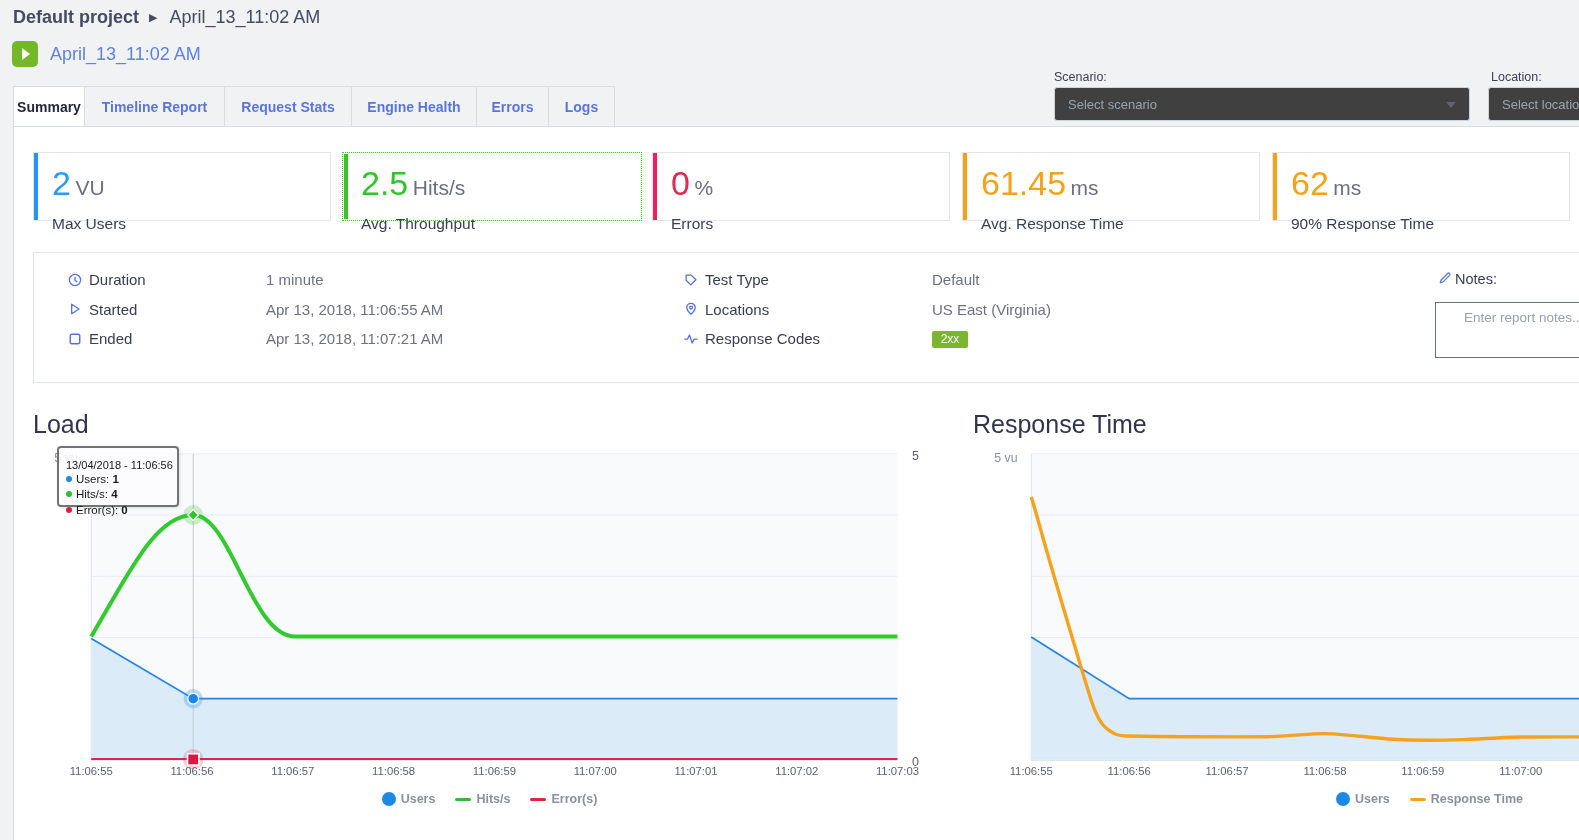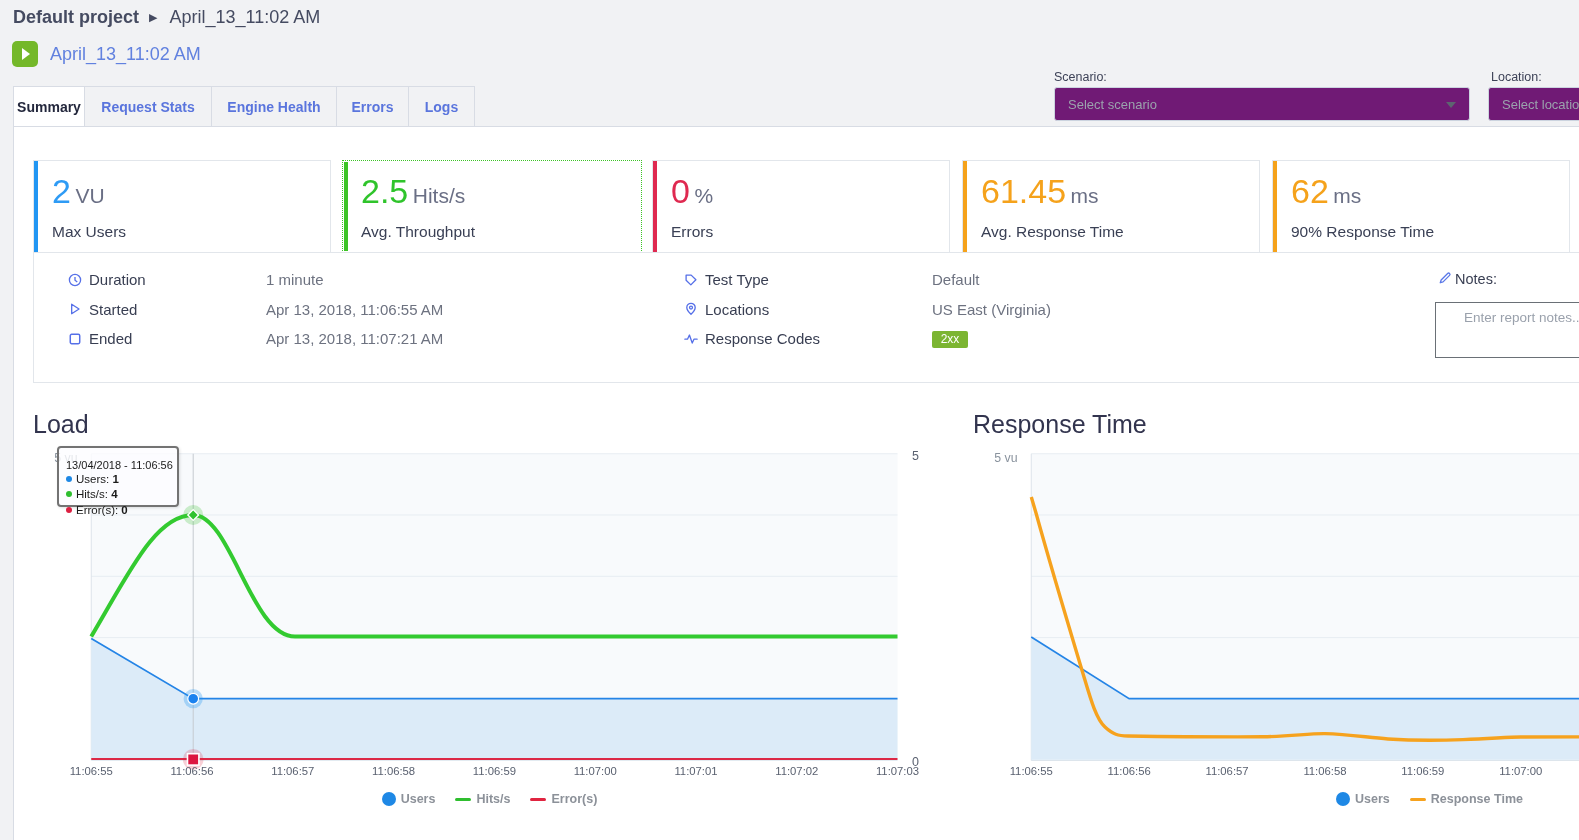--- a/index.html
+++ b/index.html
@@ -9,35 +9,35 @@
 
 #crumb { left:13px; top:7px; font-size:18px; color:#454b61; white-space:nowrap; }
 #crumb b { font-weight:700; }
 #crumb .sep { display:inline-block; margin:0 12px 0 10px; font-size:11px; position:relative; top:-2px; color:#454b61; }
 #playbtn { left:12px; top:41px; width:26px; height:26px; background:#74b829; border-radius:5px; }
 #playbtn:after { content:""; position:absolute; left:10px; top:7px;
   border-left:8px solid #fff; border-top:6px solid transparent; border-bottom:6px solid transparent; }
 #runlink { left:50px; top:44px; font-size:18px; color:#6181df; }
 
 .ctl-label { font-size:12.5px; color:#3d4257; }
-.ctl-box { height:34px; background:#701a75; border:1px solid #ccd4df; border-radius:3px; }
+.ctl-box { height:34px; background:#404040; border:1px solid #ccd4df; border-radius:3px; }
 .ctl-ph { position:absolute; left:13px; top:9px; font-size:13px; color:#9ba3ad; white-space:nowrap; }
 #scen-caret { position:absolute; right:13px; top:14px; width:0; height:0;
   border-left:5px solid transparent; border-right:5px solid transparent; border-top:6px solid #5d6470; }
 
 #tabs { left:13px; top:86px; height:41px; display:flex; }
 .tab { height:40px; border-top:1px solid #d8dce4; border-right:1px solid #d8dce4;
   font-size:14px; font-weight:600; color:#5a75dd; display:flex; align-items:center; justify-content:center; }
 .tab.first { border-left:1px solid #d8dce4; }
 .tab.active { background:#fff; color:#23273c; height:41px; }
 
 #panel { left:13px; top:126px; width:1890px; height:714px; background:#fff;
   border-left:1px solid #d8dce4; border-top:1px solid #d8dce4; }
 
-.card { top:160px; width:298px; height:93px; background:#fff; border:1px solid #e2e6eb; }
+.card { top:152px; width:298px; height:69px; background:#fff; border:1px solid #e2e6eb; }
 .card .bar { position:absolute; left:0; top:0; bottom:0; width:4px; }
 .card .num { position:absolute; left:18px; top:13px; font-size:34px; line-height:34px; }
 .card .unit { margin-left:4.5px; font-size:21px; color:#6a6f85; }
 .card .cap { position:absolute; left:18px; top:62px; font-size:15.5px; color:#3a4055; }
 
 #info { left:33px; top:252px; width:1857px; height:131px; background:#fff; border:1px solid #e2e6eb; }
 .irow { position:absolute; height:16px; }
 .ilabel { font-size:15px; color:#383e52; }
 .ivalue { font-size:15px; color:#6d7280; }
 #badge2xx { left:898px; top:78px; width:36px; height:17px; background:#7cb532; border-radius:2px;
@@ -71,20 +71,21 @@
   <span class="ctl-ph">Select scenario</span>
   <span id="scen-caret"></span>
 </div>
 <div class="abs ctl-label" style="left:1491px; top:70px;">Location:</div>
 <div class="abs ctl-box" style="left:1488px; top:87px; width:200px;">
   <span class="ctl-ph">Select location...</span>
 </div>
 
 <div id="tabs" class="abs">
   <div class="tab active first" style="width:72px;">Summary</div>
+  <div class="tab" style="width:140px;">Timeline Report</div>
   <div class="tab" style="width:127px;">Request Stats</div>
   <div class="tab" style="width:125px;">Engine Health</div>
   <div class="tab" style="width:72px;">Errors</div>
   <div class="tab" style="width:66px;">Logs</div>
 </div>
 
 <div id="panel" class="abs"></div>
 
 <div class="abs card" style="left:33px;">
   <div class="bar" style="background:#2196f3;"></div>

